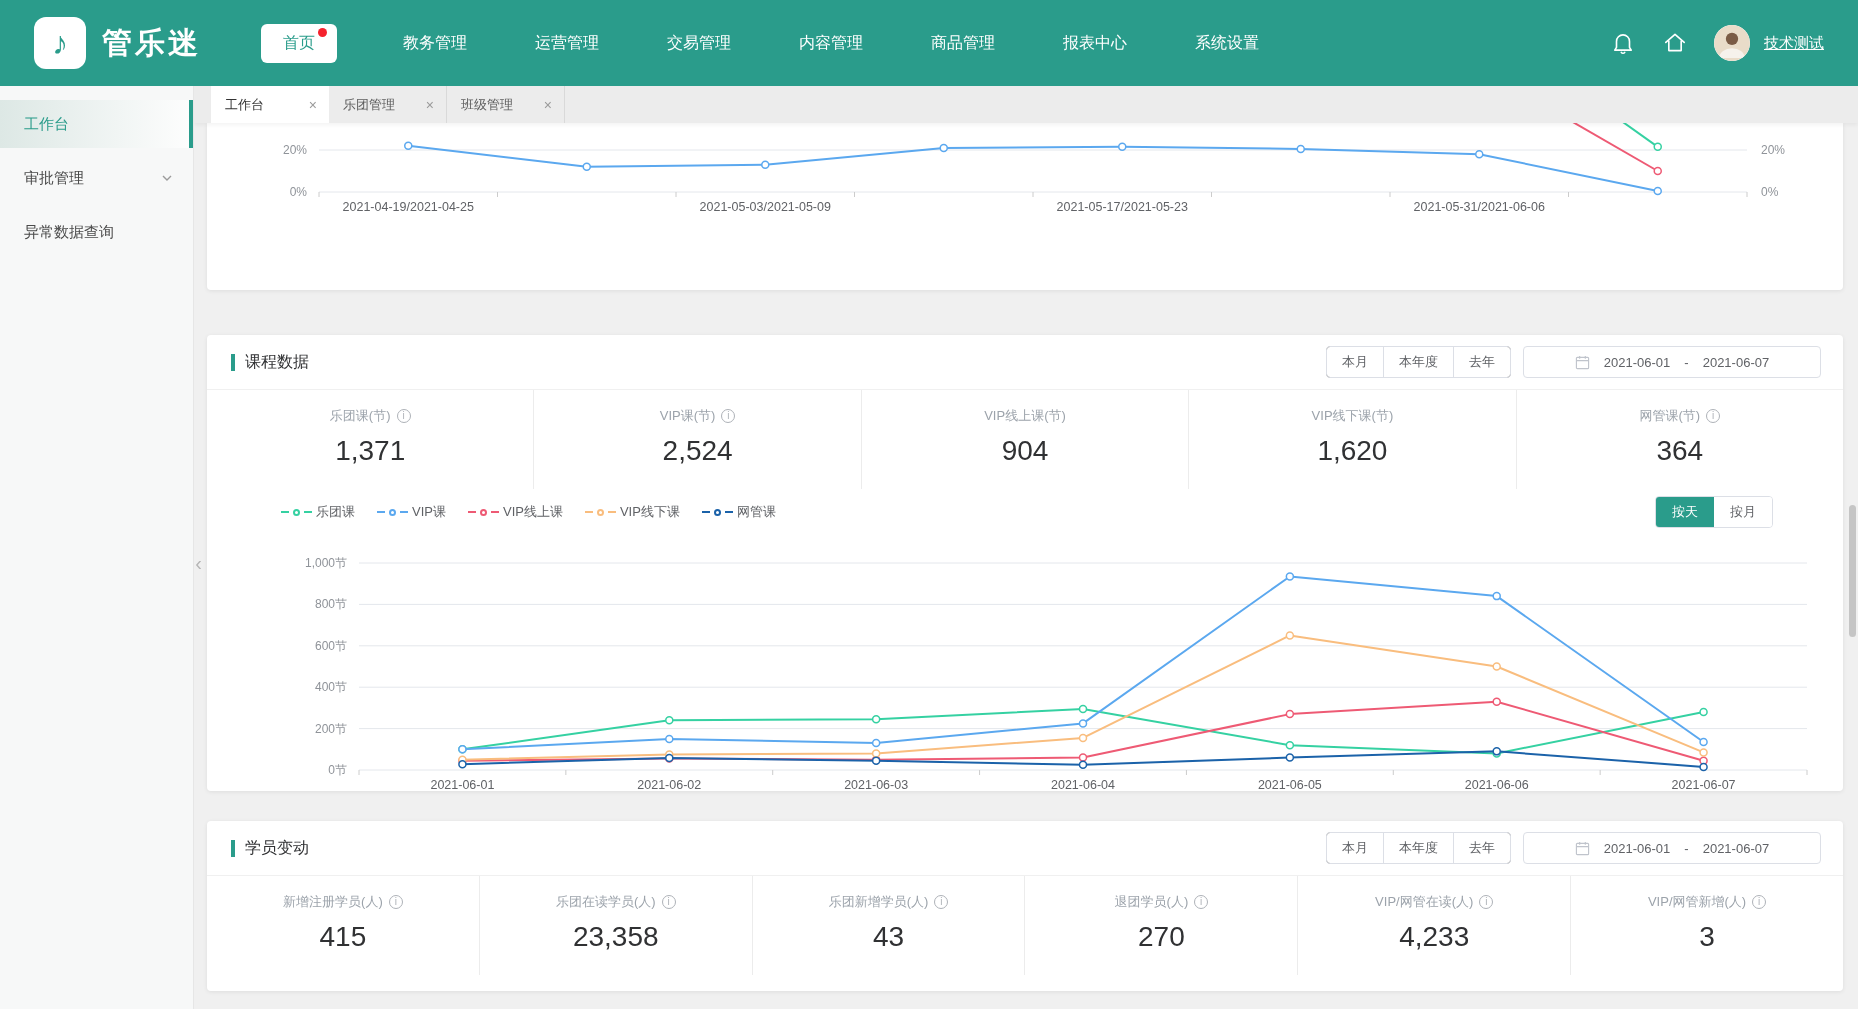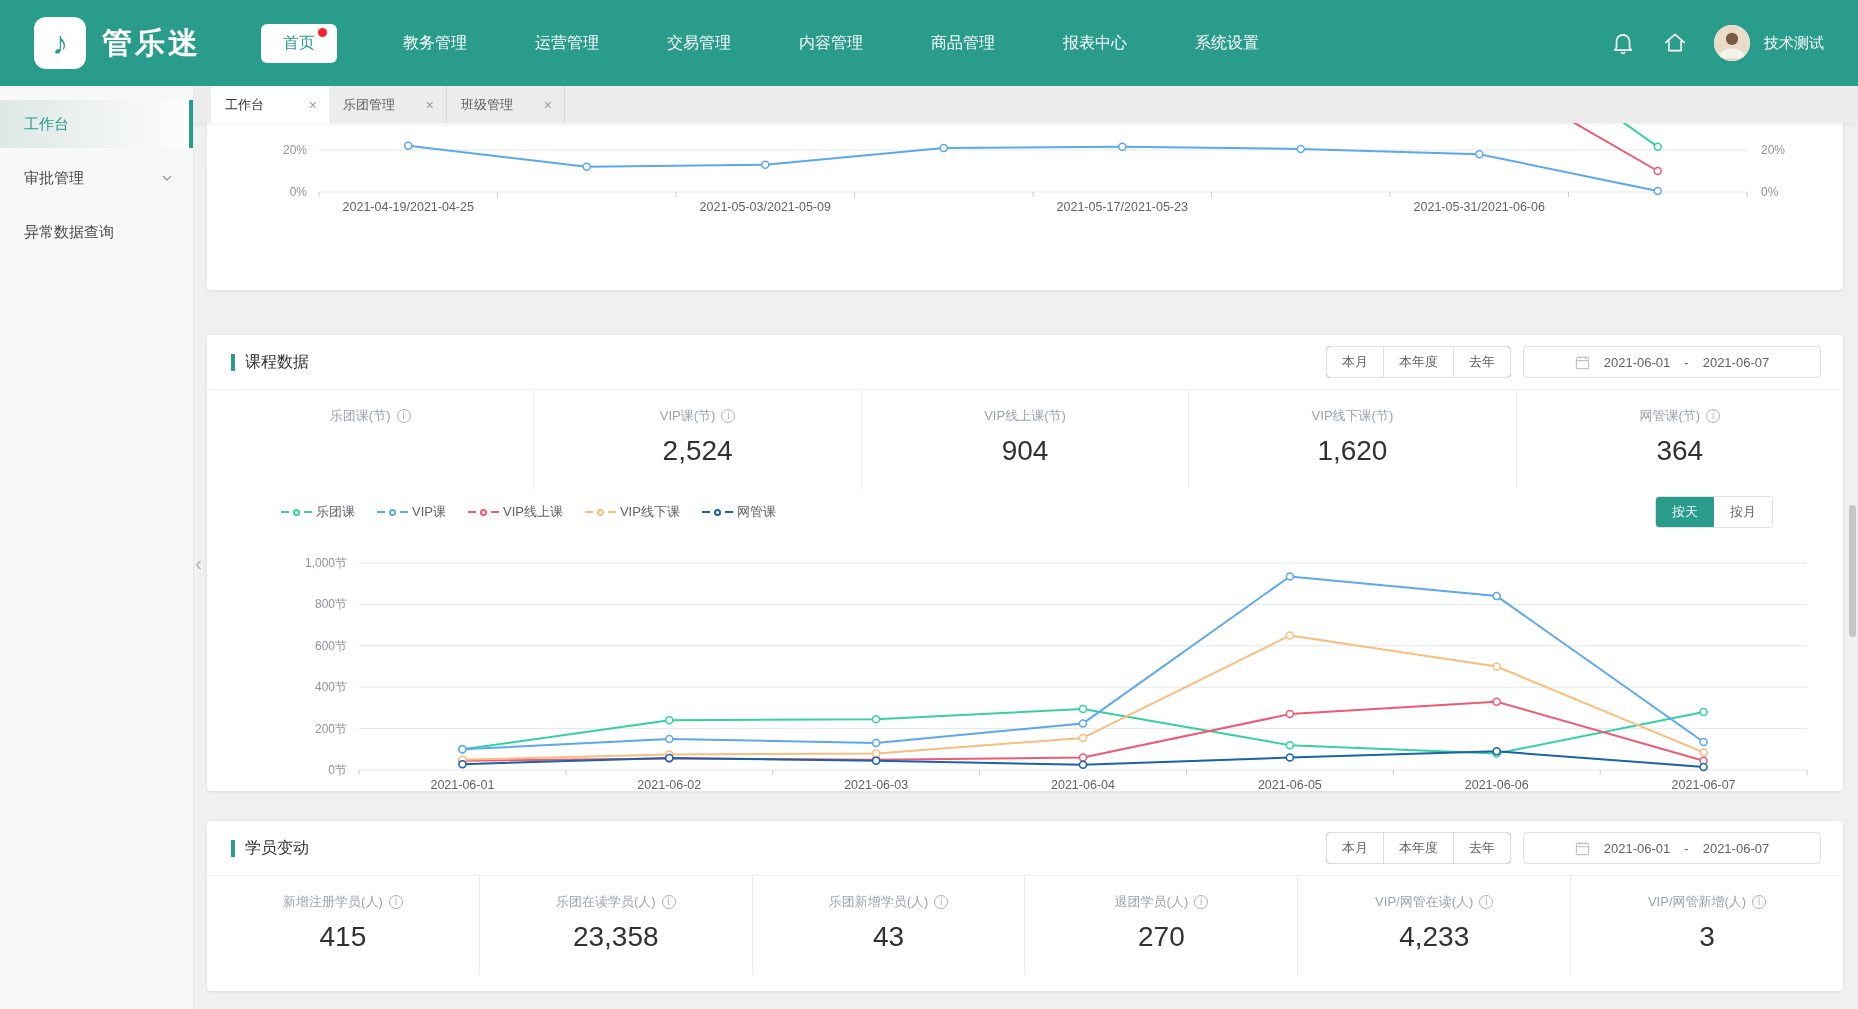--- a/index.html
+++ b/index.html
@@ -12,21 +12,21 @@
   .logo { width:52px; height:52px; background:#fff; border-radius:12px; display:flex; align-items:center; justify-content:center; }
   .logo span { color:#2a9c8b; font-size:32px; line-height:1; }
   .brand-text { color:#fff; font-size:30px; font-weight:bold; letter-spacing:3px; }
   .nav-menu { display:flex; align-items:center; margin-left:60px; gap:64px; flex:1; }
   .mi { color:#fff; font-size:16px; cursor:pointer; position:relative; padding:9px 2px; white-space:nowrap; }
   .mi.active { background:#fff; color:#2a9c8b; padding:9px 22px; border-radius:6px; }
   .dot { position:absolute; top:4px; right:10px; width:9px; height:9px; border-radius:50%; background:#f5222d; }
   .nav-right { display:flex; align-items:center; gap:26px; }
   .nav-ic { width:26px; height:26px; cursor:pointer; }
   .avatar { width:36px; height:36px; border-radius:50%; overflow:hidden; background:#fff; display:block; }
-  .user-name { color:#fff; font-size:15px; margin-left:-12px; }
+  .user-name { color:#fff; font-size:15px; margin-left:-12px;text-decoration:underline; }
 
   
   .body-row { display:flex; height:923px; }
   .sidebar { width:194px; background:#f7f8f8; border-right:1px solid #e6e6e6; position:relative; padding-top:14px; flex:none; }
   .side-item { height:48px; display:flex; align-items:center; padding:0 20px 0 24px; font-size:15px; color:#4a4a4a; cursor:pointer; justify-content:space-between; margin-bottom:6px; }
   .side-item.active { background:linear-gradient(90deg,#dde8e5,#fdfdfd); color:#2a9c8b; border-right:4px solid #2a9c8b; }
   .collapse-handle { position:absolute; right:-9px; top:466px; color:#b5b5b5; font-size:20px; cursor:pointer; z-index:5; }
   .content { flex:1; display:flex; flex-direction:column; overflow:hidden; }
 
   
@@ -212,20 +212,21 @@
             </div>
           </div>
         </div>
 
         <div class="stats">
           <div class="stat">
             <span class="stat-label">
                 <span>乐团课(节)</span>
                 <i class="info-ic">i</i>
               </span>
+            <div class="stat-value">1,371</div>
           </div>
           <div class="stat">
             <span class="stat-label">
                 <span>VIP课(节)</span>
                 <i class="info-ic">i</i>
               </span>
             <div class="stat-value">2,524</div>
           </div>
           <div class="stat">
             <span class="stat-label">

